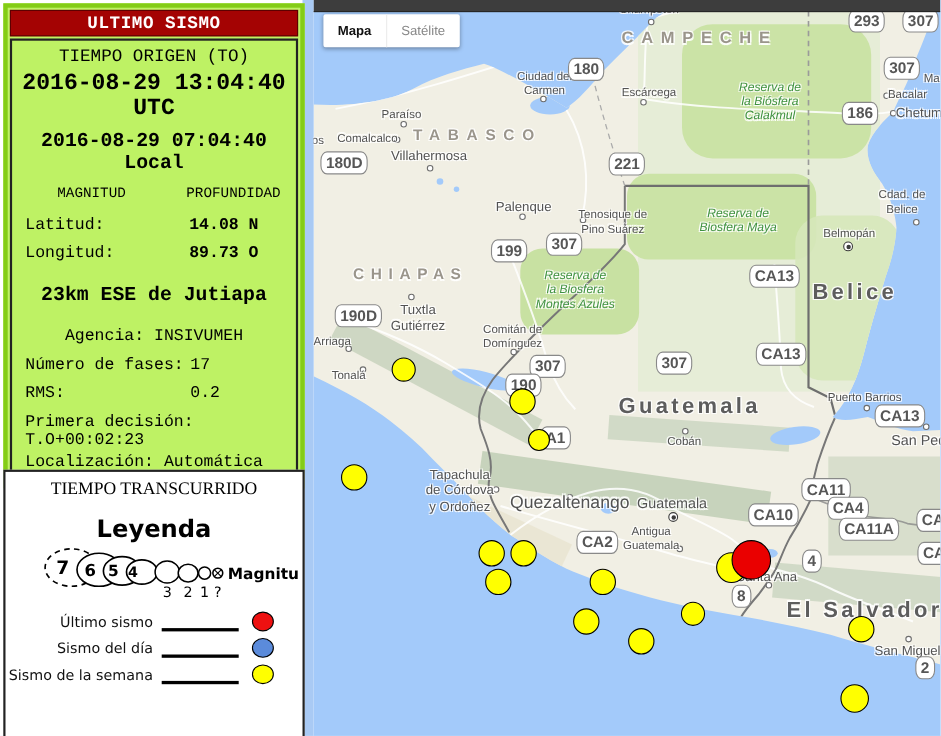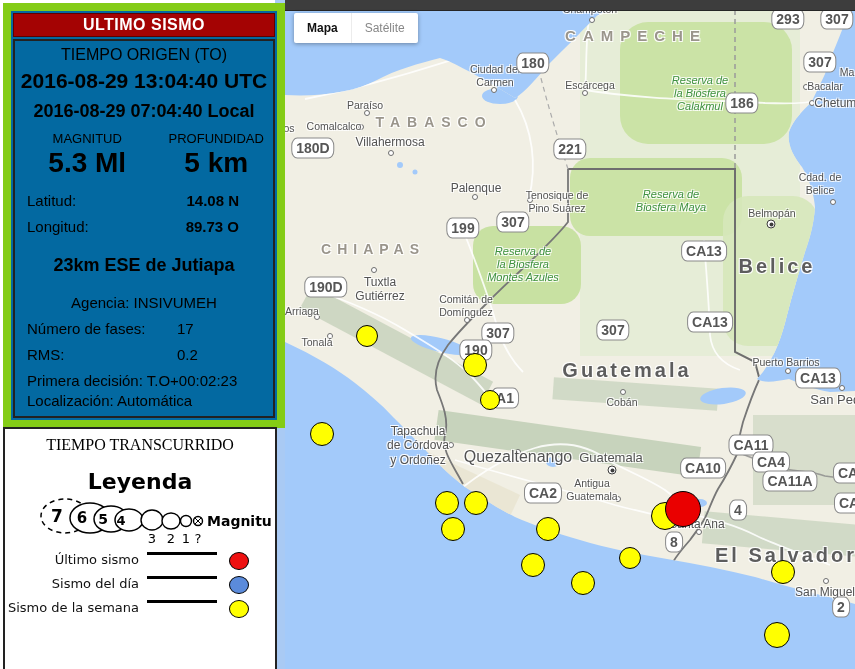--- a/index.html
+++ b/index.html
@@ -1,20 +1,20 @@
 <!DOCTYPE html>
 <html><head>
 <meta charset="utf-8">
 <style>
   html,body{margin:0;padding:0}
   body{width:855px;height:669px;overflow:hidden;background:#fff;position:relative;font-family:"Liberation Sans",sans-serif}
   #bg-strip{position:absolute;left:275px;top:0;width:10px;height:669px;background:#a9caf4}
 
   
-  #panel-a{position:absolute;left:3px;top:3px;width:266px;border:8px solid #84cc16;background:#0369a1;font-family:Liberation Sans, sans-serif;color:#000}
+  #panel-a{position:absolute;left:3px;top:3px;width:266px;border:4px solid #84cc16;background:#bef264;font-family:Liberation Mono, monospace;color:#000}
   #panel-a-header{margin:2px;background:#a40303;border:1px solid #5e0000;color:#fff;text-align:center;font-weight:bold;font-size:16px;padding:2px 0;letter-spacing:.5px}
   #panel-a-inner{margin:2px;border:2px solid #222;padding-bottom:7px}
   .ib-title{text-align:center;font-size:16px;margin-top:5px}
   .ib-utc{text-align:center;font-size:21px;font-weight:bold;margin-top:5px}
   .ib-local{text-align:center;font-size:18px;font-weight:bold;margin-top:8px}
   .two-col{display:flex;margin-top:9px}
   .two-col .c1{width:56%;text-align:center}
   .two-col .c2{width:44%;text-align:center}
   .lbl-sm{font-size:13px}
   .val-big{font-size:28px;font-weight:bold;margin-top:1px}
@@ -27,21 +27,21 @@
   .pair2{display:flex;font-size:15px;margin-top:9px;padding-left:12px}
   .pair2 .pl{width:150px}
   .tail{font-size:15px;padding-left:12px;margin-top:3px}
   .tail.first{margin-top:9px}
 
   
   #panel-b{position:absolute;left:3px;top:427px;width:270px;height:245px;border:2px solid #222;background:#fff}
   #elapsed-title{font-family:"Liberation Serif",serif;font-size:16px;text-align:center;margin-top:7px;color:#000}
   #legend-title{font-family:"DejaVu Sans",sans-serif;font-size:22px;font-weight:bold;text-align:center;margin-top:15px;color:#000}
   #legend-svg{display:block;margin:4px 0 0 0}
-  .leg-row{display:flex;align-items:flex-start;height:22px;font-family:"DejaVu Sans",sans-serif;font-size:13px;color:#111;margin-top:2px}
+  .leg-row{display:flex;align-items:flex-end;height:22px;font-family:"DejaVu Sans",sans-serif;font-size:13px;color:#111;margin-top:2px}
   .leg-label{width:134px;text-align:right;white-space:nowrap}
   .leg-line{width:70px;height:3px;background:#000;margin-left:8px}
   .leg-circle{width:20px;height:18px;border:1.5px solid #000;border-radius:50%;margin-left:12px;box-sizing:border-box}
 
   
   #map{position:absolute;left:285px;top:0;width:570px;height:669px;background:#a3cafa;overflow:hidden}
   #map svg.base{position:absolute;left:0;top:0}
   #map-topbar{position:absolute;top:0;left:0;width:570px;height:10px;background:#3d3d3d;border-bottom:1px solid #262626;z-index:30}
   #map-control{position:absolute;left:9px;top:13px;background:#ffffff;border-radius:2px;box-shadow:0 1px 4px rgba(0,0,0,.35);display:flex;z-index:31;font-size:12px}
   .mc-btn{padding:8px 13px;color:#878787;cursor:pointer}
@@ -67,24 +67,20 @@
 
 <div id="panel-a">
   <div id="panel-a-header">ULTIMO SISMO</div>
   <div id="panel-a-inner">
     <div class="ib-title">TIEMPO ORIGEN (TO)</div>
     <div class="ib-utc">2016-08-29 13:04:40 UTC</div>
     <div class="ib-local">2016-08-29 07:04:40 Local</div>
     <div class="two-col lbl-sm">
       <span class="c1">MAGNITUD</span>
       <span class="c2">PROFUNDIDAD</span>
-    </div>
-    <div class="two-col val-big">
-      <span class="c1">5.3 Ml</span>
-      <span class="c2">5 km</span>
     </div>
     <div class="pair">
       <span class="pl">Latitud:</span>
       <span class="pv">14.08 N</span>
     </div>
     <div class="pair second">
       <span class="pl">Longitud:</span>
       <span class="pv">89.73 O</span>
     </div>
     <div class="loc-sum">23km ESE de Jutiapa</div>
@@ -262,21 +258,21 @@
       <div class="m-dot" style="left: 541px; top: 581px;"></div>
       <div class="m-city halo" style="left: 540px; top: 592px; font-size: 12px;">San Miguel</div>
       <div class="m-shield" style="left: 248px; top: 63px;">180</div>
       <div class="m-shield" style="left: 28px; top: 148px;">180D</div>
       <div class="m-shield" style="left: 285px; top: 149px;">221</div>
       <div class="m-shield" style="left: 178px; top: 228px;">199</div>
       <div class="m-shield" style="left: 228px; top: 222px;">307</div>
       <div class="m-shield" style="left: 503px; top: 19px;">293</div>
       <div class="m-shield" style="left: 552px; top: 19px;">307</div>
       <div class="m-shield" style="left: 535px; top: 62px;">307</div>
-      <div class="m-shield" style="left: 457px; top: 103px;">186</div>
+      <div class="m-shield" style="left: 497px; top: 103px;">186</div>
       <div class="m-shield" style="left: 41px; top: 287px;">190D</div>
       <div class="m-shield" style="left: 213px; top: 333px;">307</div>
       <div class="m-shield" style="left: 191px; top: 350px;">190</div>
       <div class="m-shield" style="left: 220px; top: 398px;">A1</div>
       <div class="m-shield" style="left: 328px; top: 330px;">307</div>
       <div class="m-shield" style="left: 419px; top: 251px;">CA13</div>
       <div class="m-shield" style="left: 425px; top: 322px;">CA13</div>
       <div class="m-shield" style="left: 533px; top: 378px;">CA13</div>
       <div class="m-shield" style="left: 258px; top: 493px;">CA2</div>
       <div class="m-shield" style="left: 418px; top: 468px;">CA10</div>

